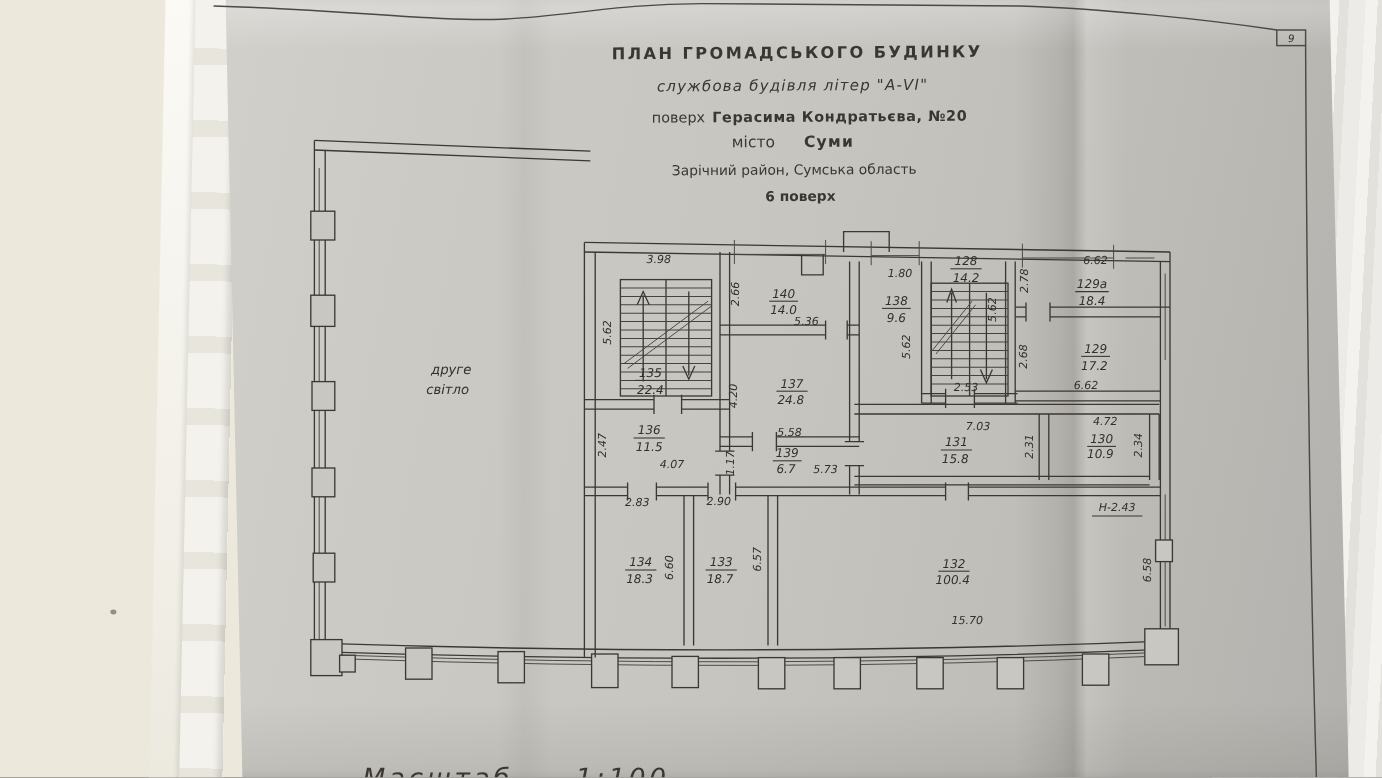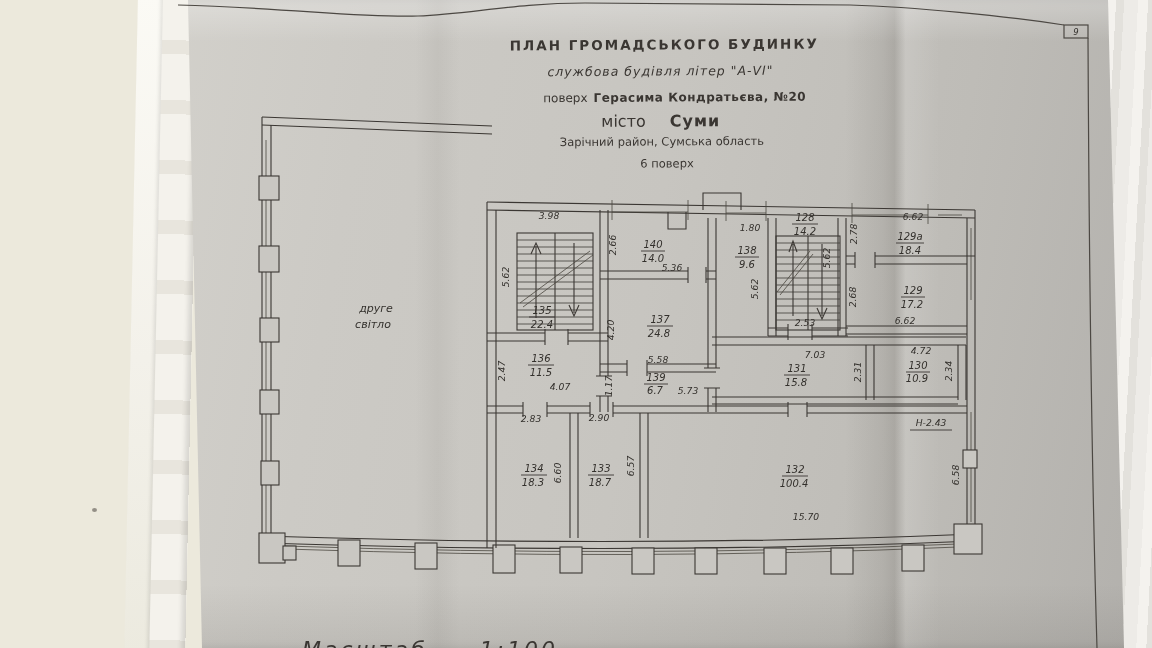--- a/index.html
+++ b/index.html
@@ -34,24 +34,24 @@
             background:linear-gradient(rgba(60,56,50,0),rgba(60,56,50,.10));}
   .dot{position:absolute;left:92px;top:508px;width:5px;height:4px;border-radius:50%;
        background:#4a463f;opacity:.55;}
   
   .titles{position:absolute;inset:0;transform:rotate(-.35deg);}
   .t{position:absolute;color:#3a3632;white-space:nowrap;transform:translateX(-50%);}
   .t1{left:666px;top:37px;font-size:13.5px;font-weight:bold;letter-spacing:2px;}
   .t2{left:662px;top:64px;font-size:12.5px;font-style:italic;letter-spacing:1px;}
   .t3{left:676px;top:91px;font-size:12px;}
   .t3 b{letter-spacing:.5px;margin-left:6px;}
-  .t4{left:662px;top:112px;font-size:16px;}
+  .t4{left:662px;top:112px;font-size:13px;}
   .t4 b{margin-left:24px;letter-spacing:1px;}
   .t5{left:663px;top:135px;font-size:11.5px;}
-  .t6{left:668px;top:157px;font-size:11.5px;font-weight:normal;}
+  .t6{left:668px;top:157px;font-size:11.5px;font-weight:bold;}
   .scale-note{position:absolute;left:430px;top:637px;font-size:22px;font-style:italic;
               color:#3a3632;letter-spacing:3px;word-spacing:42px;white-space:nowrap;
               transform:translateX(-50%);}
   
   svg.plan{position:absolute;inset:0;}
   svg.plan path,svg.plan rect,svg.plan line{stroke:#3b3733;stroke-width:1.1;fill:none;}
   svg.plan .thin{stroke-width:.8;stroke:#4a463f;}
   svg.plan .tread{stroke-width:.85;stroke:#46423d;}
   svg.plan .pier{fill:#c9c7c2;}
   svg.plan .fr{stroke:#4c4843;stroke-width:1.2;}

